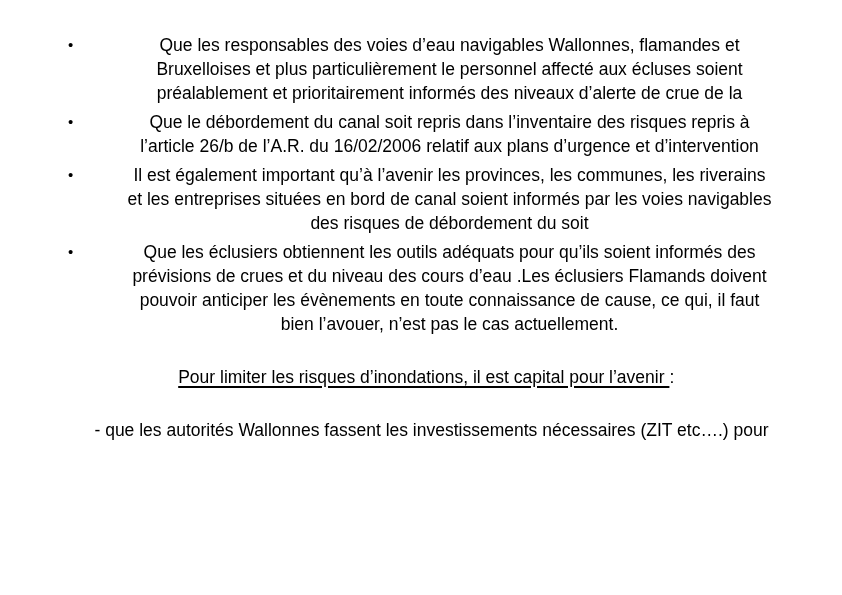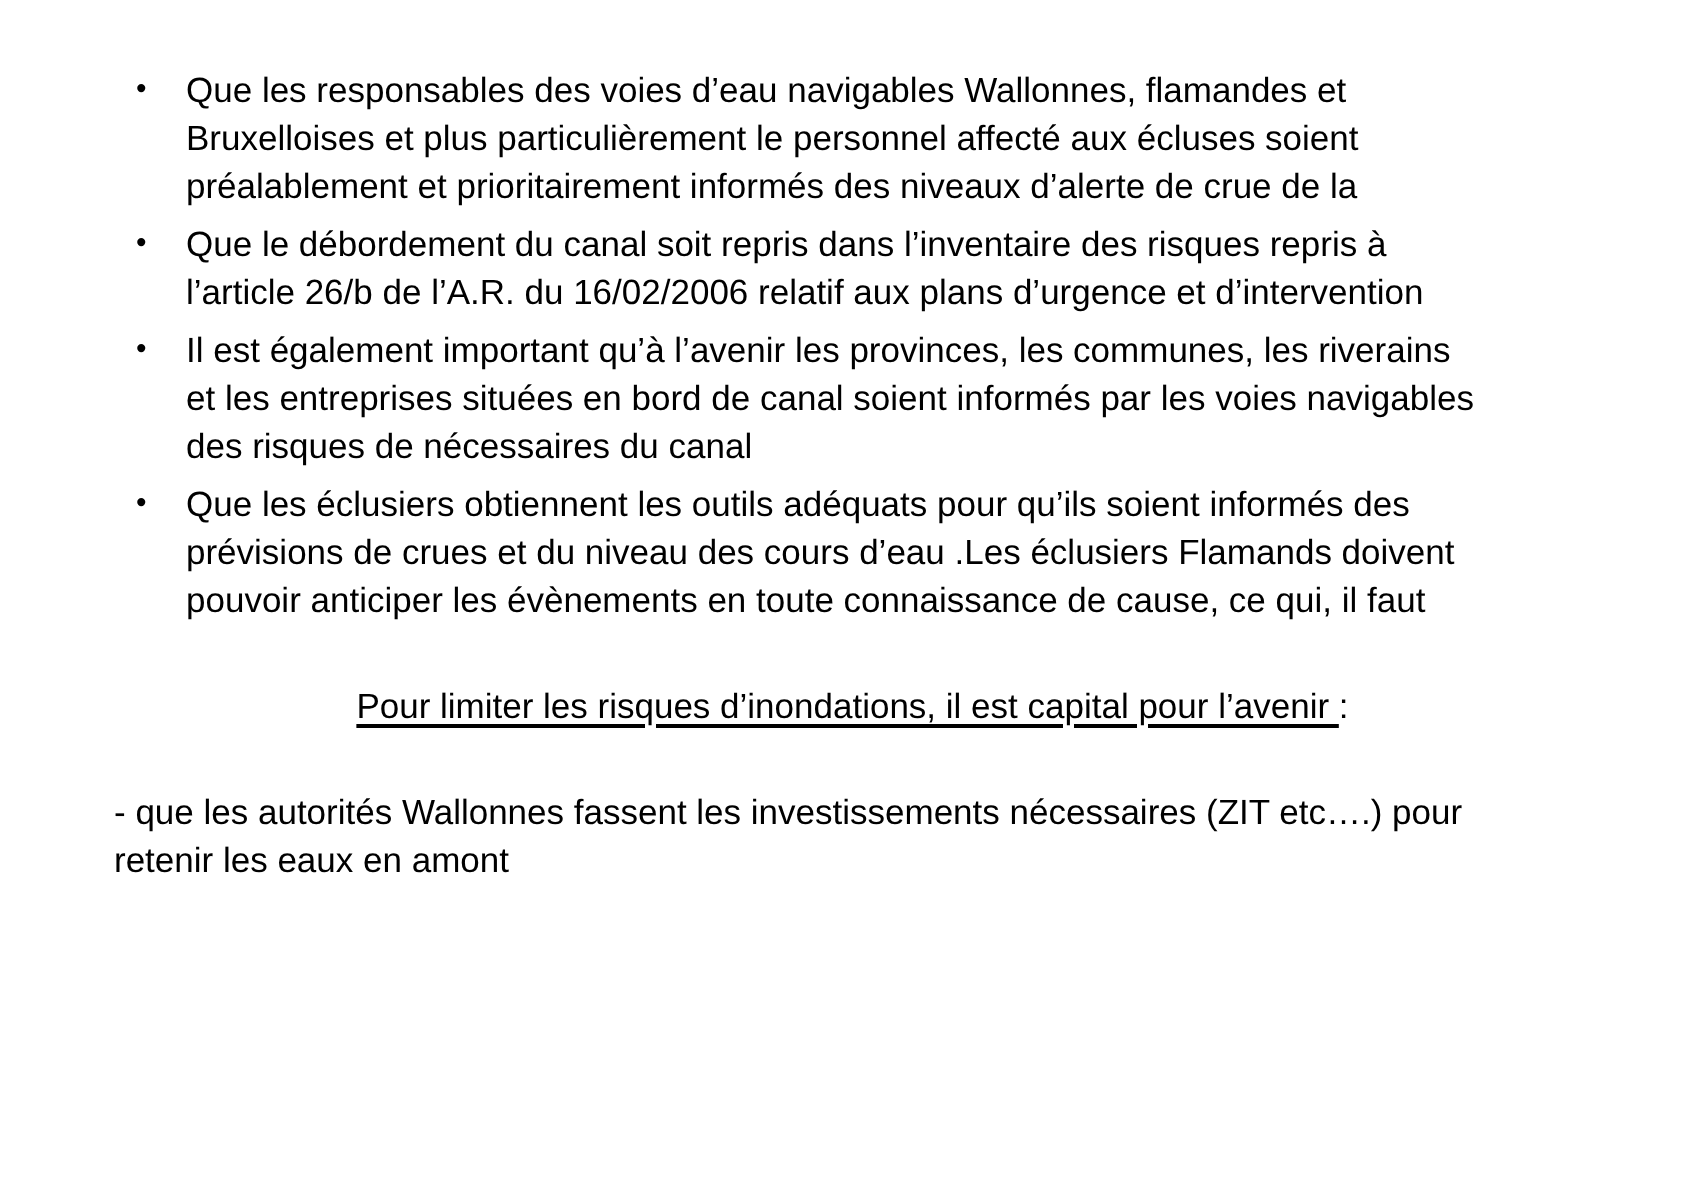--- a/index.html
+++ b/index.html
@@ -31,20 +31,21 @@
     padding-left: 36px;
   }
   .bullet-glyph {
     position: absolute;
     left: 11px;
     top: 0;
     font-size: 15px;
   }
   .line {
     white-space: pre;
+    text-align: center;
   }
   .heading {
     margin-left: 92px;
     white-space: pre;
   }
   .heading .underline {
     text-decoration: underline;
     text-decoration-thickness: 1.5px;
     text-underline-offset: 3px;
     white-space: pre;
@@ -78,38 +79,38 @@
           <div class="line">Que le débordement du canal soit repris dans l’inventaire des risques repris à</div>
           <div class="line">l’article 26/b de l’A.R. du 16/02/2006 relatif aux plans d’urgence et d’intervention</div>
         </div>
     </div>
 
     <div class="para bullet-item">
       <span class="bullet-glyph">•</span>
       <div>
           <div class="line">Il est également important qu’à l’avenir les provinces, les communes, les riverains</div>
           <div class="line">et les entreprises situées en bord de canal soient informés par les voies navigables</div>
-          <div class="line">des risques de nécessaires du canal</div>
+          <div class="line">des risques de débordement du soit</div>
         </div>
     </div>
 
     <div class="para bullet-item">
       <span class="bullet-glyph">•</span>
       <div>
           <div class="line">Que les éclusiers obtiennent les outils adéquats pour qu’ils soient informés des</div>
           <div class="line">prévisions de crues et du niveau des cours d’eau .Les éclusiers Flamands doivent</div>
           <div class="line">pouvoir anticiper les évènements en toute connaissance de cause, ce qui, il faut</div>
+          <div class="line">bien l’avouer, n’est pas le cas actuellement.</div>
         </div>
     </div>
 
     <div class="para heading">
       <span class="underline">Pour limiter les risques d’inondations, il est capital pour l’avenir </span><span class="suffix">:</span>
     </div>
 
 
     <div class="para dash-item">
         <div class="line">- que les autorités Wallonnes fassent les investissements nécessaires (ZIT etc….) pour</div>
-        <div class="line">retenir les eaux en amont</div>
       </div>
 
 
   </div>
 </div>
 
 </body></html>

